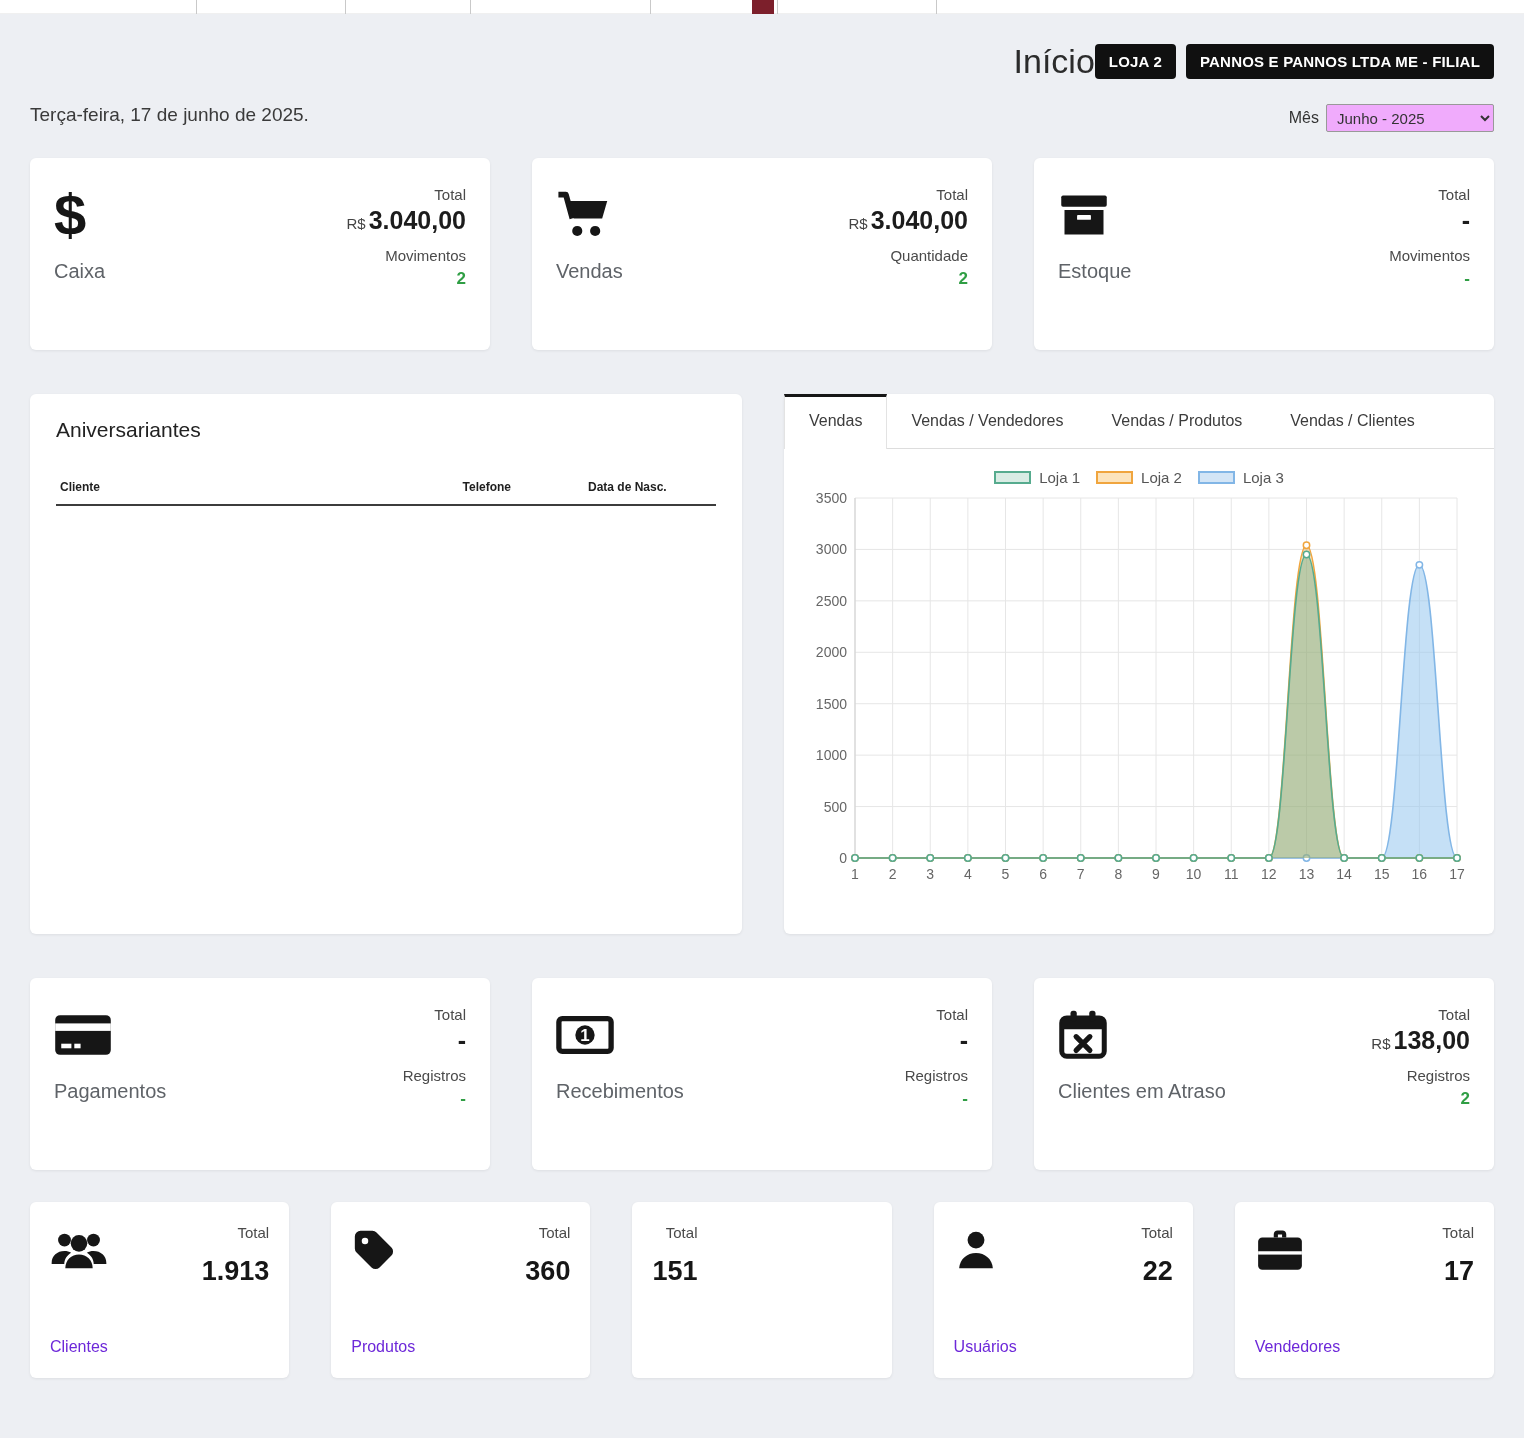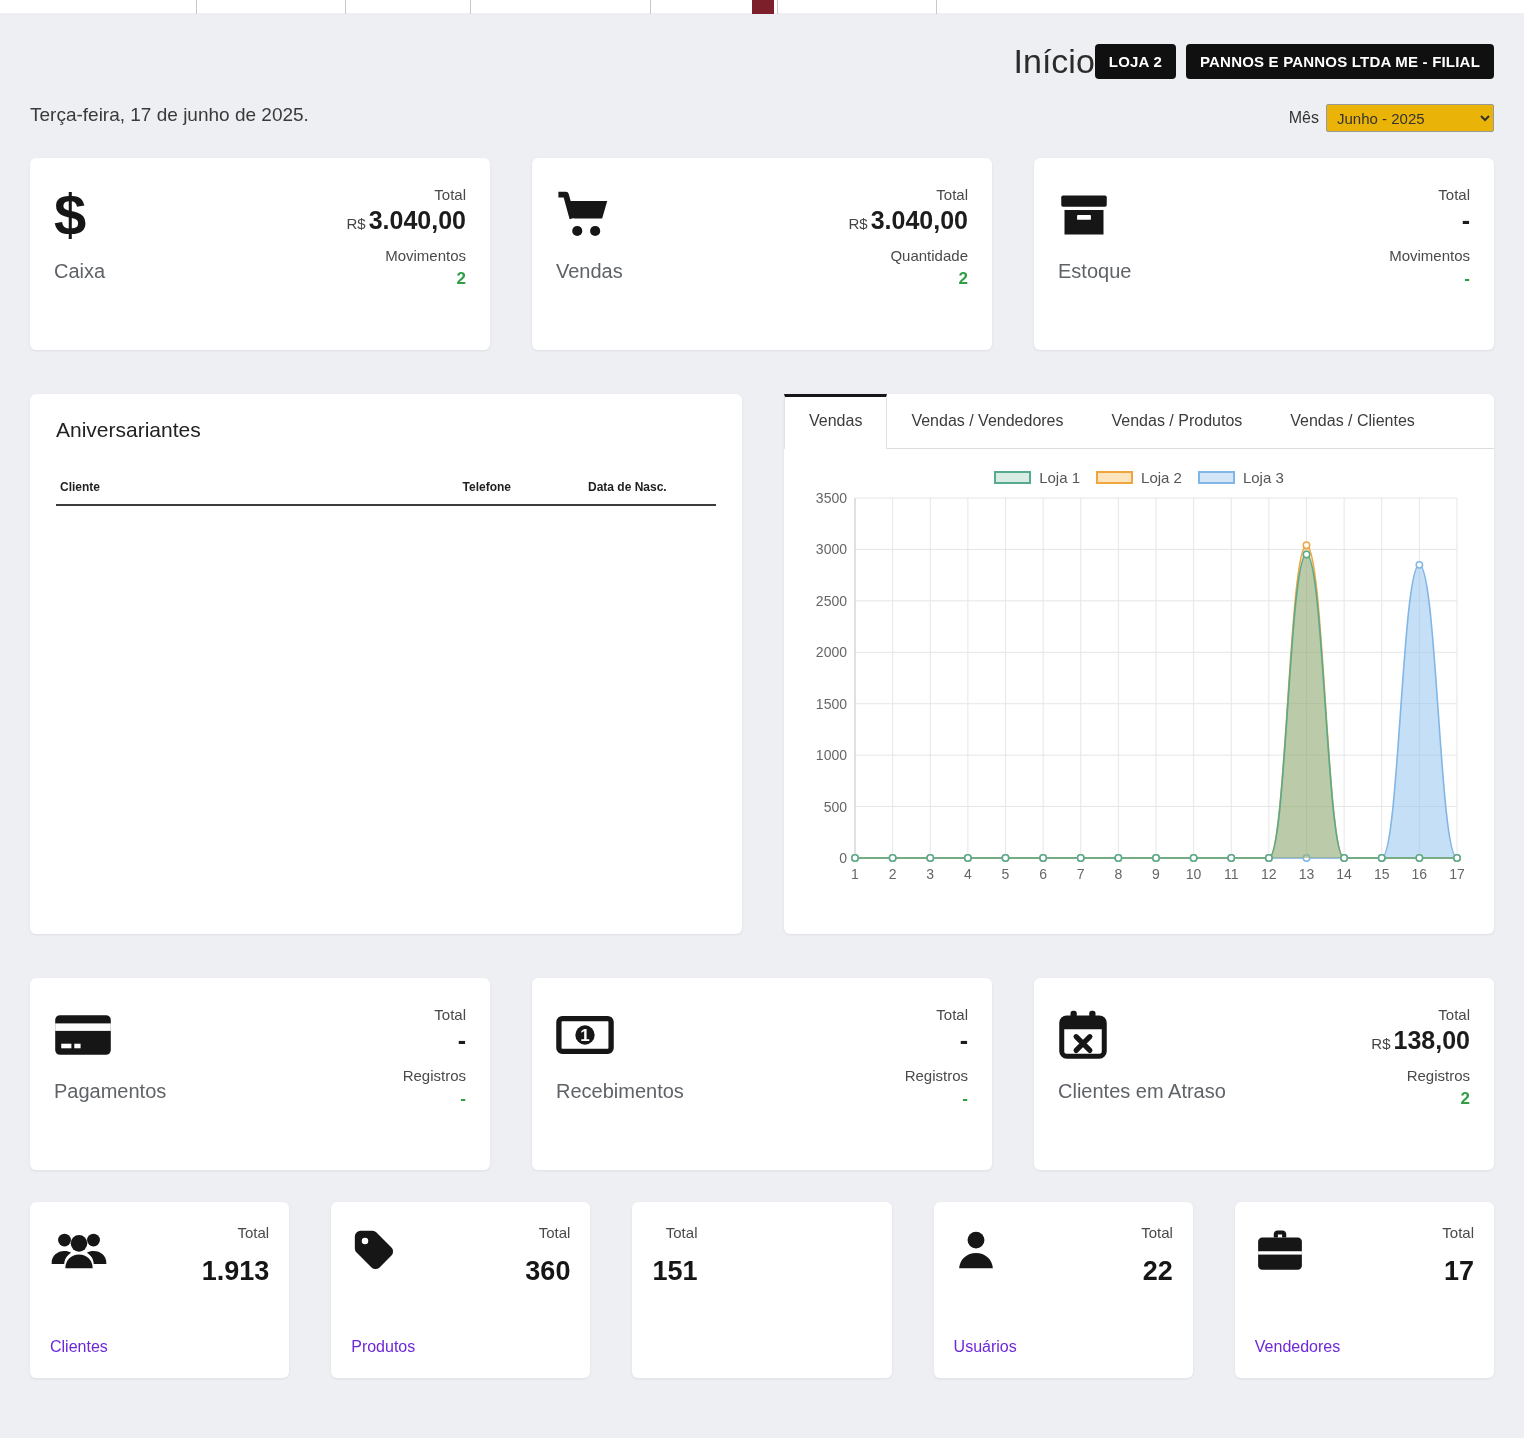--- a/index.html
+++ b/index.html
@@ -10,21 +10,21 @@
   .top-strip .tdiv{position:absolute;top:0;width:1px;height:14px;background:#c9c9c9}
   .top-strip .accent{position:absolute;top:0;left:752px;width:22px;height:14px;background:#7c1f2b}
   .content{padding:0 30px 30px}
   .header-row{display:flex;justify-content:flex-end;align-items:center;padding-top:28px}
   .page-title{font-size:34px;font-weight:500;color:#2b2b2b}
   .badges{display:flex;gap:10px}
   .badge{background:#101010;color:#fff;font-weight:bold;font-size:15px;padding:9px 14px;border-radius:4px;letter-spacing:.2px;white-space:nowrap}
   .date-row{display:flex;justify-content:space-between;align-items:flex-start;margin-top:23px}
   .date-text{font-size:19px;color:#3a3a3a}
   .month{font-size:16px;color:#333;display:flex;align-items:center;gap:7px}
-  .month select{font-size:15px;padding:2px 6px;width:168px;height:28px;border:1px solid #999;border-radius:2px;background:#eab308;color:#333;font-family:inherit}
+  .month select{font-size:15px;padding:2px 6px;width:168px;height:28px;border:1px solid #999;border-radius:2px;background:#f0abfc;color:#333;font-family:inherit}
   .cards-row{display:flex;gap:42px;margin-top:26px}
   .card{background:#fff;border-radius:6px;box-shadow:0 1px 3px rgba(0,0,0,.07)}
   .stat-card{flex:1;height:192px;padding:26px 24px;display:flex;justify-content:space-between}
   .stat-left{display:flex;flex-direction:column}
   .stat-icon{height:62px;display:flex;align-items:center}
   .stat-label{font-size:20px;color:#5f6368;margin-top:14px;white-space:nowrap}
   .stat-right{text-align:right}
   .metric-label{font-size:15px;color:#4a4a4a;margin-top:2px}
   .metric-value{font-size:25px;font-weight:bold;color:#1c1c1c;margin:3px 0 12px;white-space:nowrap}
   .metric-value .prefix{font-size:15px;font-weight:normal;color:#444;margin-right:3px}

